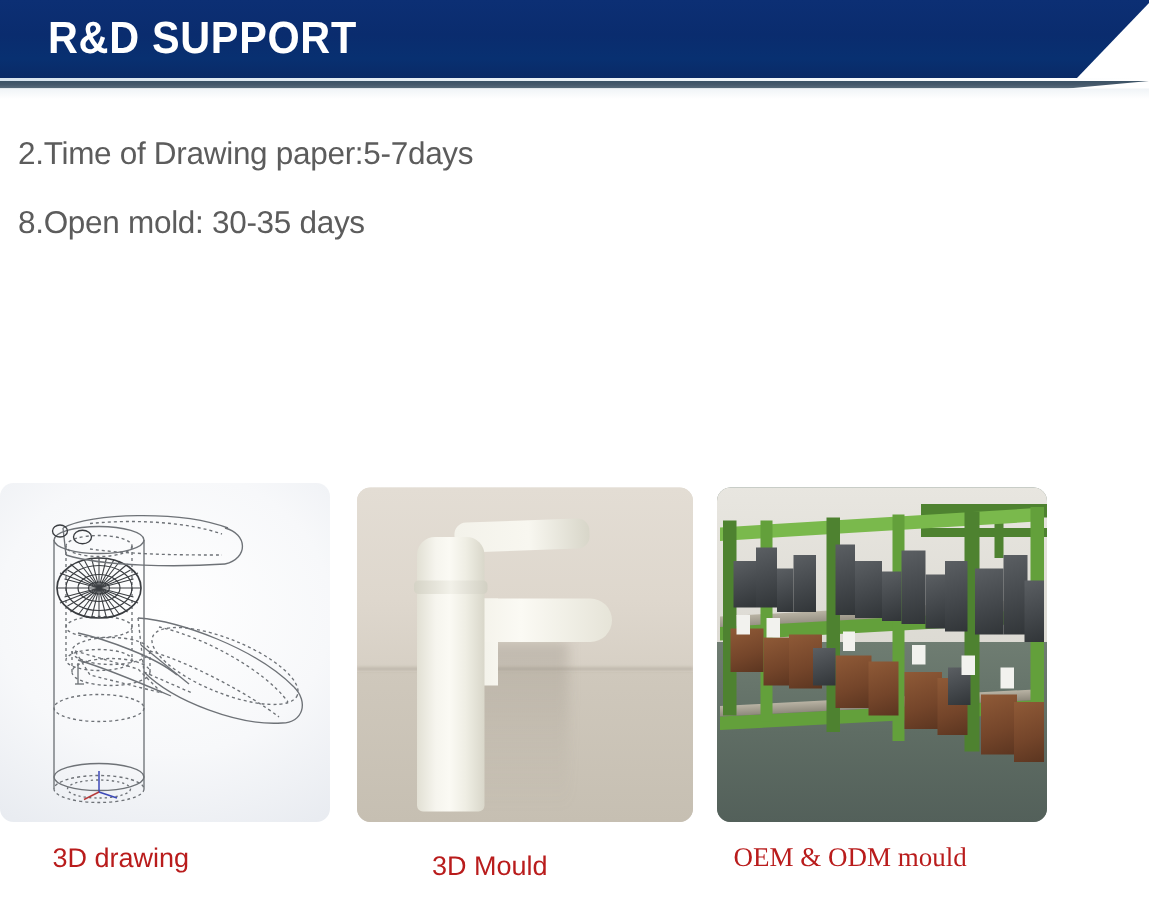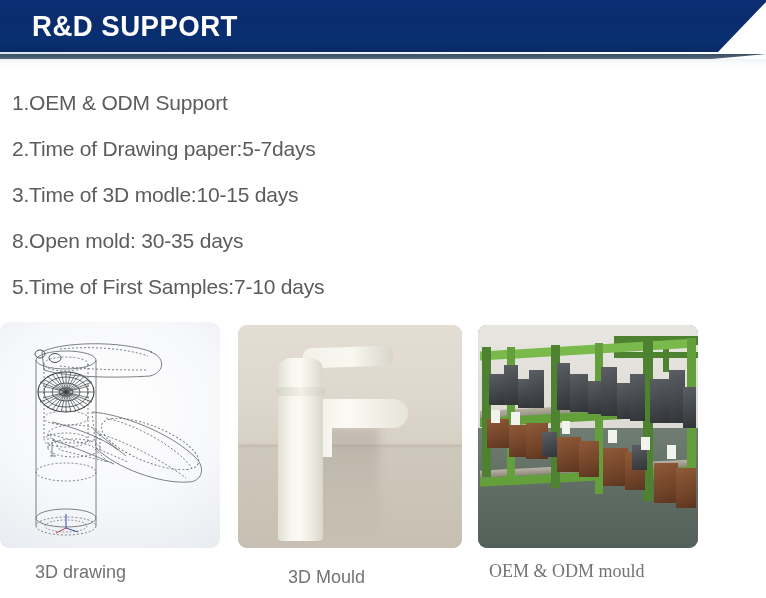--- a/index.html
+++ b/index.html
@@ -176,44 +176,41 @@
   .m3-rack.light { background:#7ab94c; }
   .m3-shelfboard { position:absolute; background: linear-gradient(180deg,#b9b3a4,#8e897c); }
   .m3-mould { position:absolute; background: linear-gradient(160deg,#5b5f63 0%, #44484c 55%, #313538 100%); }
   .m3-rust { position:absolute; background: linear-gradient(160deg,#8f5a37 0%, #74452a 60%, #5b3520 100%); }
   .m3-tag { position:absolute; background:#f2f2ee; }
 
   
   .caption {
     position: absolute;
     font-size: 18px;
-    color: #737373;
+    color: #b91c1c;
     white-space: nowrap;
     font-family: "Liberation Sans", sans-serif;
     z-index: 4;
   }
   #caption-1 { left: 35px;  top: 562px; }
   #caption-2 { left: 288px; top: 567px; }
   #caption-3 { left: 489px; top: 561px; font-family: Liberation Serif, serif; }
 </style>
 </head>
 <body>
 
 <div class="header-banner"></div>
 <div class="header-lightline"></div>
 <div class="header-slatebar"></div>
 <div class="header-fade"></div>
 <div class="header-title">R&amp;D SUPPORT</div>
 
 <div class="list-block">
-  <div class="list-item">1.OEM &amp; ODM Support</div>
   <div class="list-item">2.Time of Drawing paper:5-7days</div>
-  <div class="list-item">3.Time of 3D modle:10-15 days</div>
   <div class="list-item">8.Open mold: 30-35 days</div>
-  <div class="list-item">5.Time of First Samples:7-10 days</div>
 </div>
 
 <div class="panel" id="panel-1">
   <svg class="cad-svg" viewBox="0 0 220 226">
     <g fill="none" stroke="#6e7277" stroke-width="0.9">
 
       <path d="M36 38 L36 204"></path>
       <path d="M96 38 L96 204"></path>
       <ellipse cx="66" cy="38" rx="30" ry="9"></ellipse>
       <ellipse cx="66" cy="204" rx="30" ry="9" stroke-dasharray="2 2"></ellipse>

